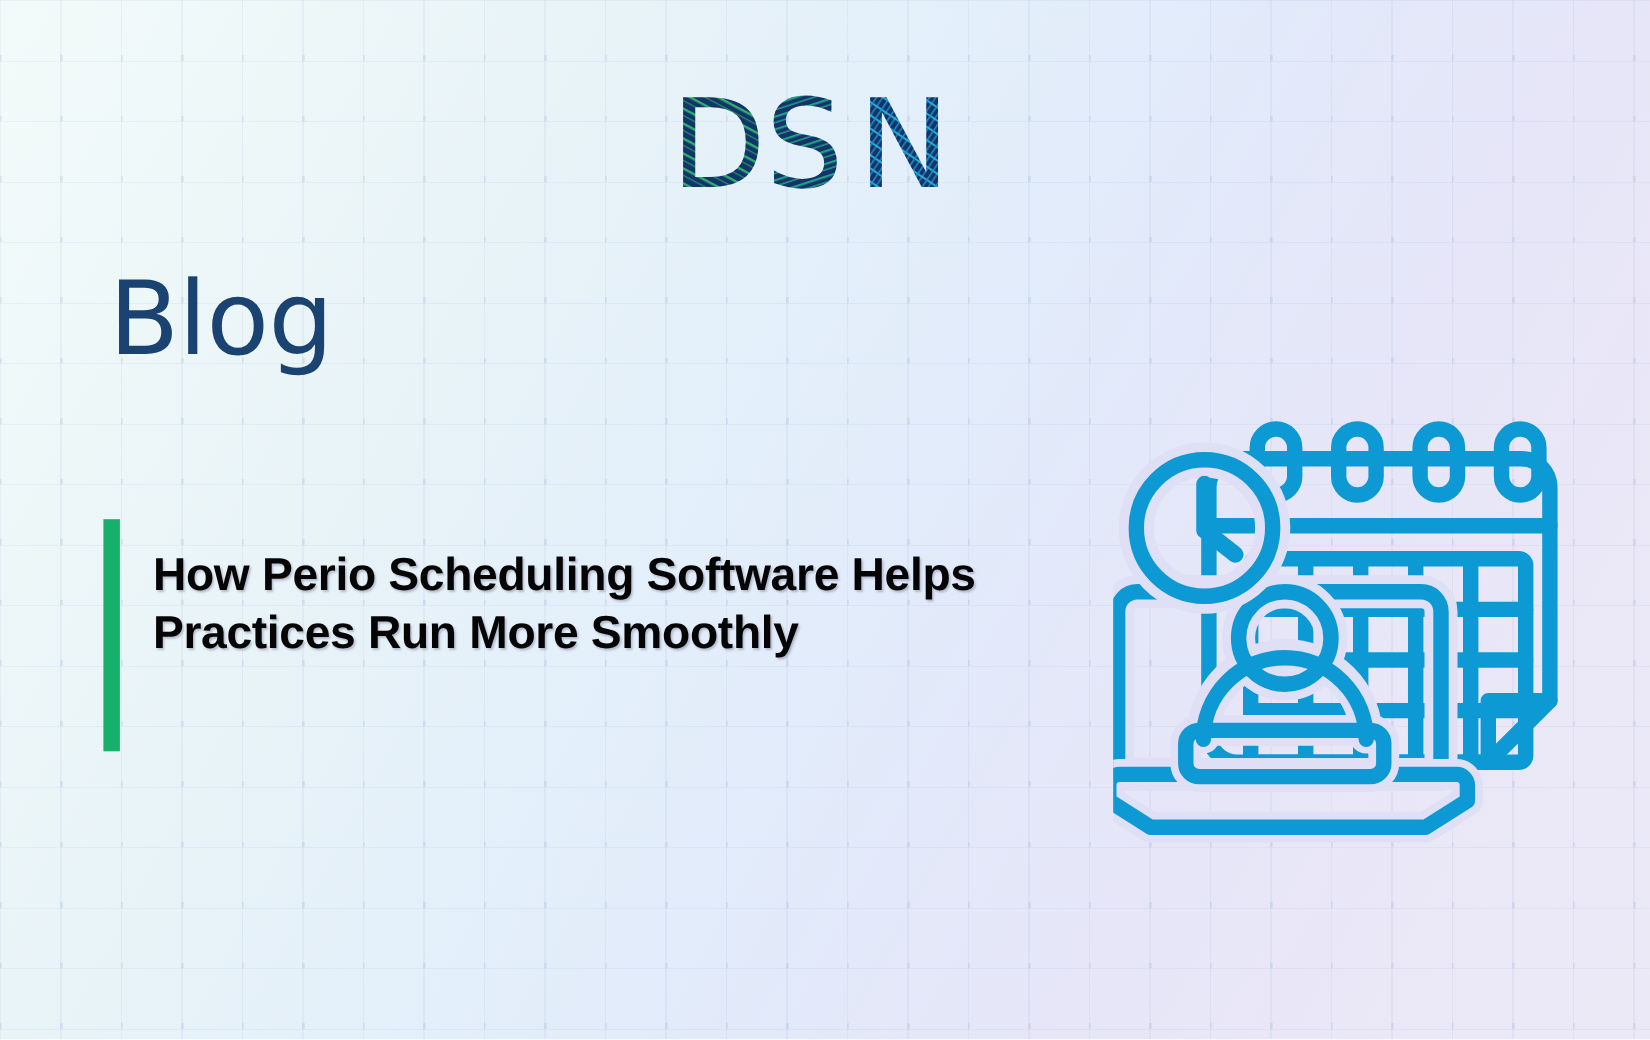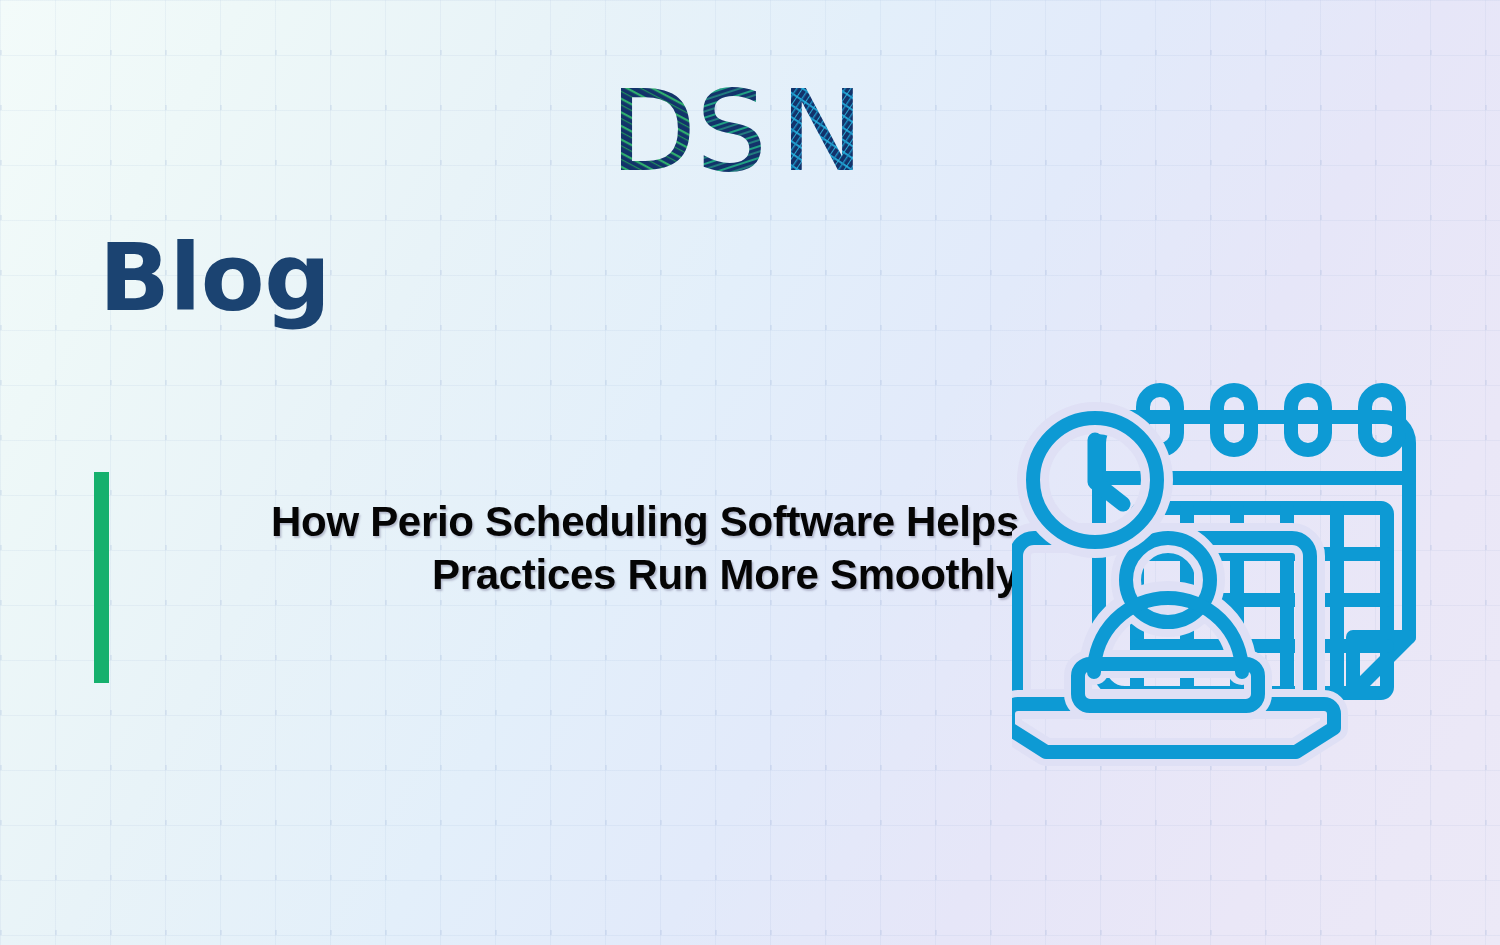--- a/index.html
+++ b/index.html
@@ -80,23 +80,23 @@
     left: 610px;
     top: 78px;
     width: 290px;
     height: 112px;
   }
 
   
   .blog-label {
     position: absolute;
     left: 99px;
-    top: 232px;
+    top: 244px;
     font-size: 93px;
-    font-weight: 700;
+    font-weight: 400;
     letter-spacing: -0.5px;
     color: #1b4371;
     line-height: 1;
     font-family: "DejaVu Sans", "Liberation Sans", sans-serif;
   }
 
   
   .accent-bar {
     position: absolute;
     left: 94px;
@@ -114,21 +114,20 @@
     width: 880px;
     margin: 0;
     font-size: 42px;
     font-weight: 700;
     line-height: 1.25;
     letter-spacing: -0.3px;
     color: #050505;
     font-family: "Liberation Sans", sans-serif;
     text-shadow: 1.5px 2px 2px rgba(120,120,150,0.45);
     white-space: pre-line;
-    text-align: right;
   }
 
   
   .illustration {
     position: absolute;
     left: 1012px;
     top: 382px;
     width: 432px;
     height: 385px;
   }

